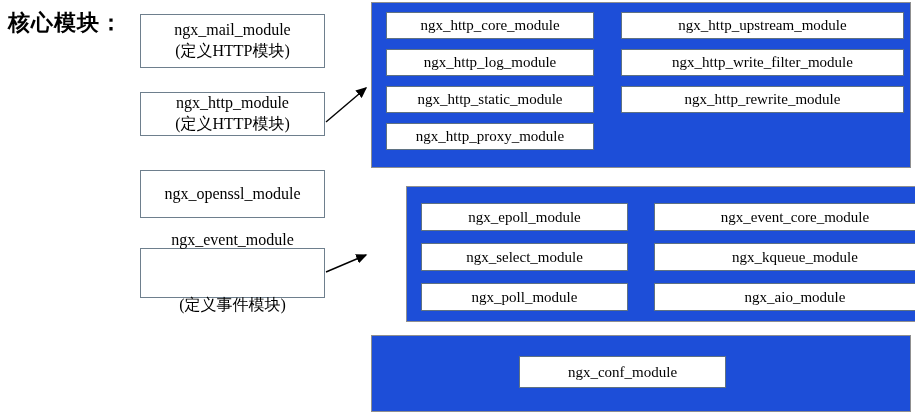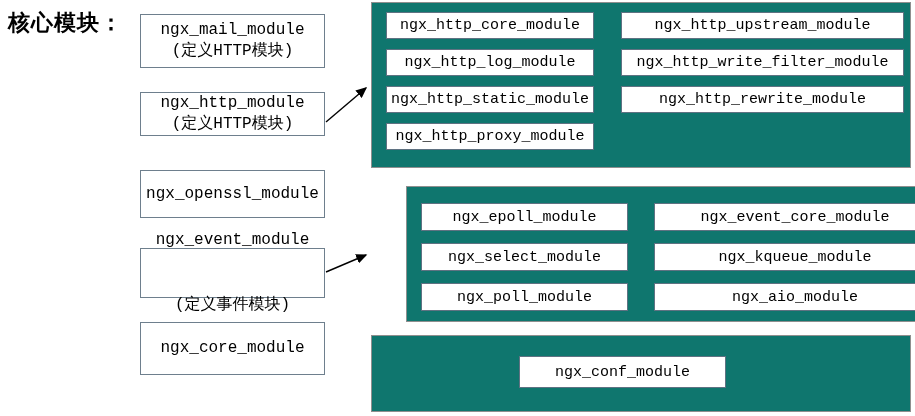--- a/index.html
+++ b/index.html
@@ -2,21 +2,21 @@
 <html><head>
 <meta charset="utf-8">
 <style>
   * { margin: 0; padding: 0; box-sizing: border-box; }
   html, body { background: #ffffff; }
   .stage {
     position: relative;
     width: 915px;
     height: 416px;
     background: #ffffff;
-    font-family: Liberation Mono, monospace;
+    font-family: Liberation Serif, serif;
     color: #000000;
     overflow: hidden;
   }
   .title {
     position: absolute;
     left: 8px;
     top: 8px;
     font-size: 22px;
     font-weight: bold;
     letter-spacing: 1px;
@@ -41,21 +41,21 @@
   .cbox-http    { top: 92px;  height: 44px; }
   .cbox-openssl { top: 170px; height: 48px; }
   .cbox-event   { top: 248px; height: 50px; gap: 44px; }
   .cbox-core    { top: 322px; height: 53px; }
 
   
   .panel {
     position: absolute;
     left: 371px;
     width: 540px;
-    background: #0f766e;
+    background: #1d4ed8;
     border: 1px solid #8f8f8f;
   }
   .panel-http {
     top: 2px;
     height: 166px;
     display: grid;
     grid-template-columns: 208px 283px;
     grid-template-rows: repeat(4, 27px);
     grid-auto-flow: column;
     column-gap: 27px;
@@ -120,23 +120,20 @@
     <span>ngx_http_module</span>
     <span>(定义HTTP模块)</span>
   </div>
   <div class="cbox cbox-openssl">
     <span>ngx_openssl_module</span>
   </div>
   <div class="cbox cbox-event">
     <span>ngx_event_module</span>
     <span>(定义事件模块)</span>
   </div>
-  <div class="cbox cbox-core">
-    <span>ngx_core_module</span>
-  </div>
 
   <div class="panel panel-http">
     <div class="mbox">ngx_http_core_module</div>
     <div class="mbox">ngx_http_log_module</div>
     <div class="mbox">ngx_http_static_module</div>
     <div class="mbox">ngx_http_proxy_module</div>
     <div class="mbox">ngx_http_upstream_module</div>
     <div class="mbox">ngx_http_write_filter_module</div>
     <div class="mbox">ngx_http_rewrite_module</div>
   </div>

